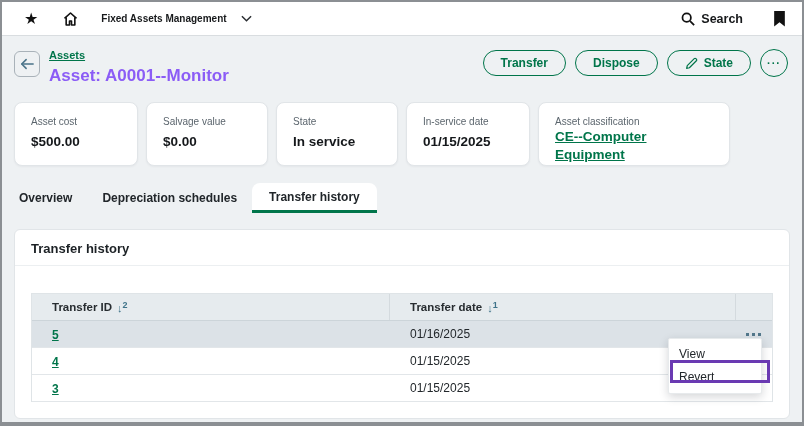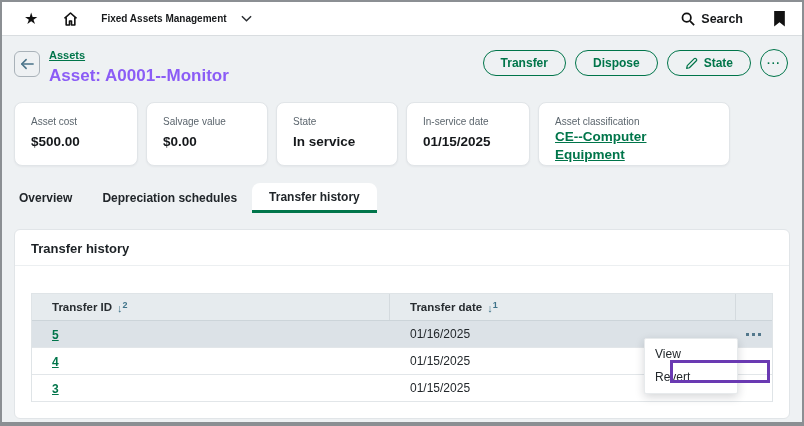--- a/index.html
+++ b/index.html
@@ -80,21 +80,21 @@
   .trow.head .c-act { border-left: 1px solid #d4dade; }
   .hcell { font-size: 11.5px; font-weight: bold; color: #272c30; display: flex; align-items: center; gap: 5px; }
   .sort { color: #3f7389; font-size: 11px; font-weight: normal; }
   .sort sup { font-size: 9px; font-weight: bold; vertical-align: 4px; }
   .id-link { font-size: 12px; font-weight: bold; color: #00754a; text-decoration: underline; cursor: pointer; }
   .date-txt { font-size: 12px; color: #22272b; }
   .row-dots { display: flex; gap: 3px; cursor: pointer; padding: 6px; }
   .row-dots i { width: 3px; height: 3px; background: #53788c; display: block; }
   
   .menu {
-    position: absolute; left: 642px; top: 336px; width: 94px;
+    position: absolute; left: 666px; top: 336px; width: 94px;
     background: #fff; border: 1px solid #e7eaec; border-radius: 2px;
     box-shadow: 0 3px 10px rgba(20,30,40,.18); padding: 4px 0; z-index: 5;
   }
   .menu-item { font-size: 12px; color: #22272b; padding: 4px 10px 5px 10px; cursor: pointer; }
   .annot {
     position: absolute; left: 668px; top: 358px; width: 100px; height: 23px;
     border: 3px solid #6a3ab2; z-index: 6; pointer-events: none;
   }
   svg { display: block; }
 </style>

